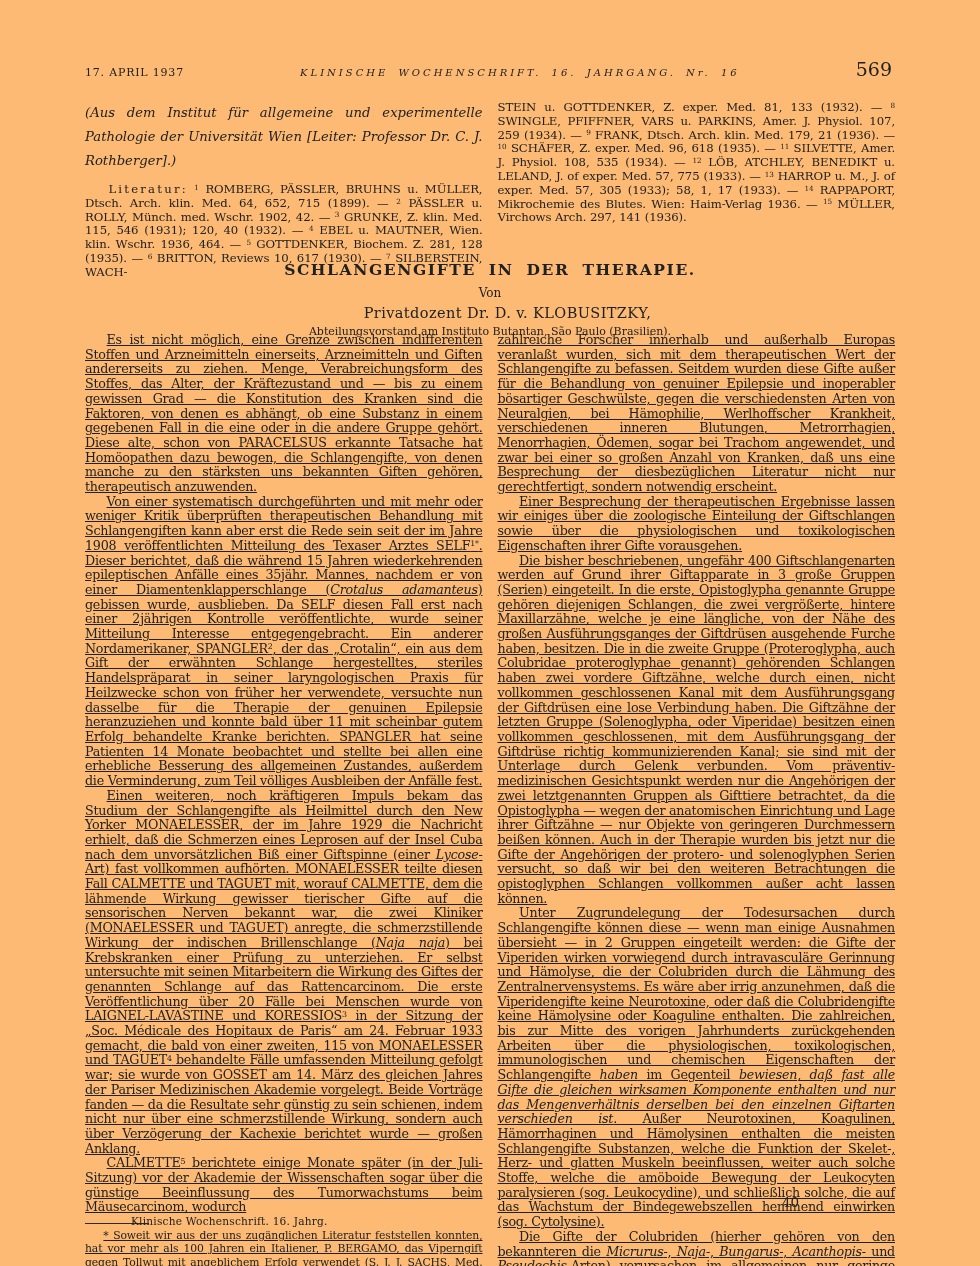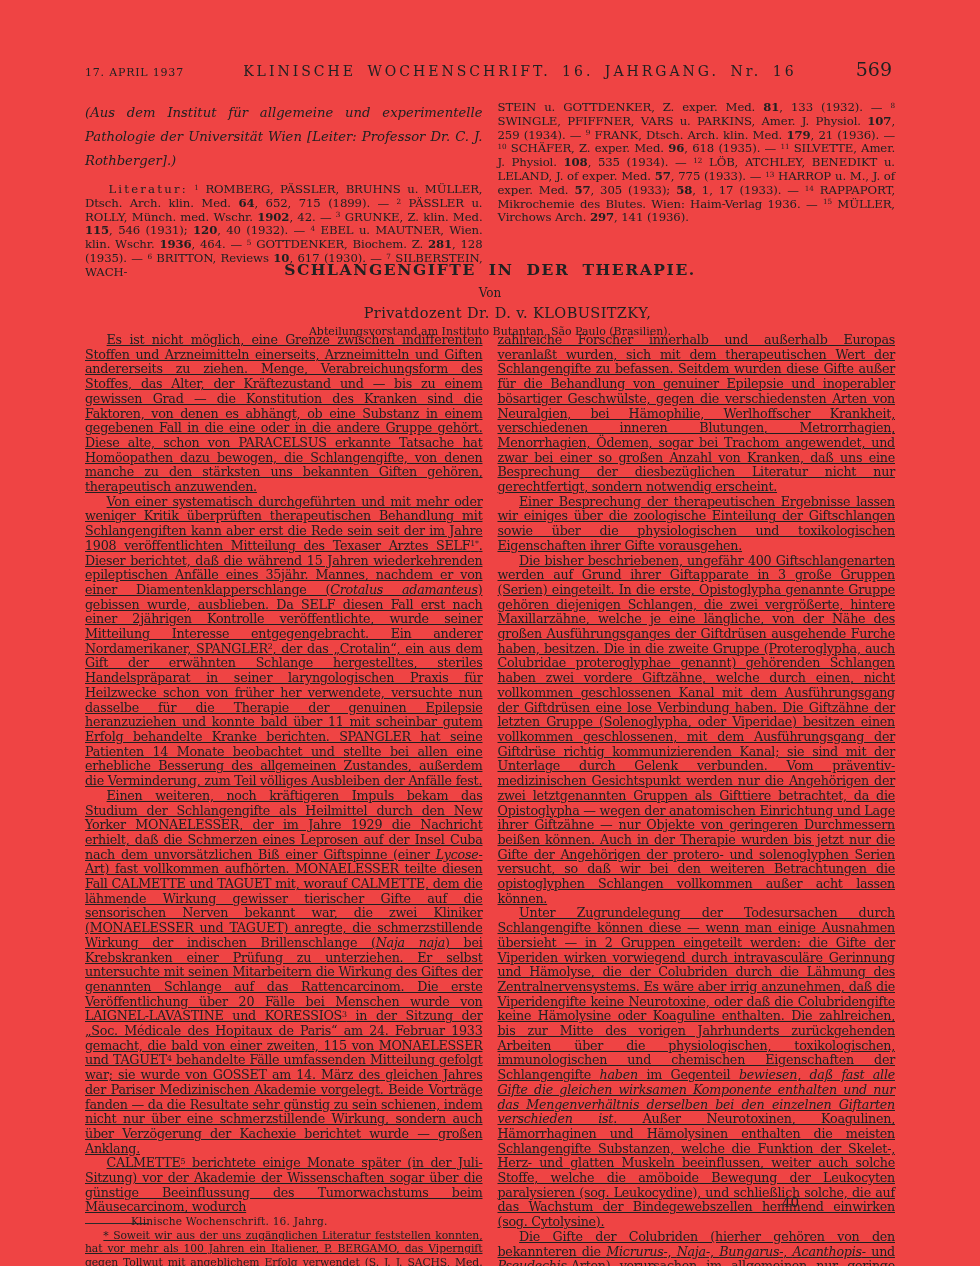--- a/index.html
+++ b/index.html
@@ -4,31 +4,31 @@
 <style>
   html, body { margin: 0; padding: 0; }
   body {
     width: 980px; height: 1266px;
     background: #f0efeb;
     font-family: "DejaVu Serif", serif;
   }
   .page {
     position: relative;
     width: 980px; height: 1266px;
-    background: #ef4444;
+    background: #fdba74;
     color: #212121;
     overflow: hidden;
   }
   
   .running-head {
     position: absolute; top: 58px; left: 85px; right: 88px;
     display: flex; justify-content: space-between; align-items: baseline;
   }
   .rh-date { font-size: 11px; letter-spacing: 0.8px; }
-  .rh-journal { font-size: 14px; letter-spacing: 3px; word-spacing: 4px; }
+  .rh-journal { font-size: 10px; letter-spacing: 3px; word-spacing: 4px; font-style: italic; }
   .rh-page { font-size: 19px; }
   
   .refs {
     position: absolute; top: 101px; left: 85px; width: 810px;
     display: flex; gap: 15px;
   }
   .refs .rcol { width: 398px; }
   .institute {
     margin: 0 0 10px 0;
     font-style: italic; font-size: 13.2px; line-height: 24px;
@@ -38,21 +38,21 @@
     margin: 0;
     font-size: 11.7px; line-height: 13.8px;
     text-align: justify; letter-spacing: -0.1px;
   }
   .lit-left { text-indent: 2em; }
   .spaced { letter-spacing: 2.2px; }
   sup {
     font-size: 0.62em; line-height: 0;
     position: relative; top: -0.45em; vertical-align: baseline;
   }
-  b { font-weight: 700; }
+  b { font-weight: 400; }
   
   .title-block { position: absolute; top: 260px; left: 0; width: 100%; text-align: center; }
   .art-title {
     margin: 0; font-size: 15.5px; font-weight: 700;
     letter-spacing: 1.6px; word-spacing: 6px;
   }
   .art-von { margin-top: 7px; font-size: 12px; }
   .art-author { margin-top: 5px; font-size: 14.5px; letter-spacing: 0.4px; padding-left: 35px; }
   .art-affil { margin-top: 4px; font-size: 11px; }
   

